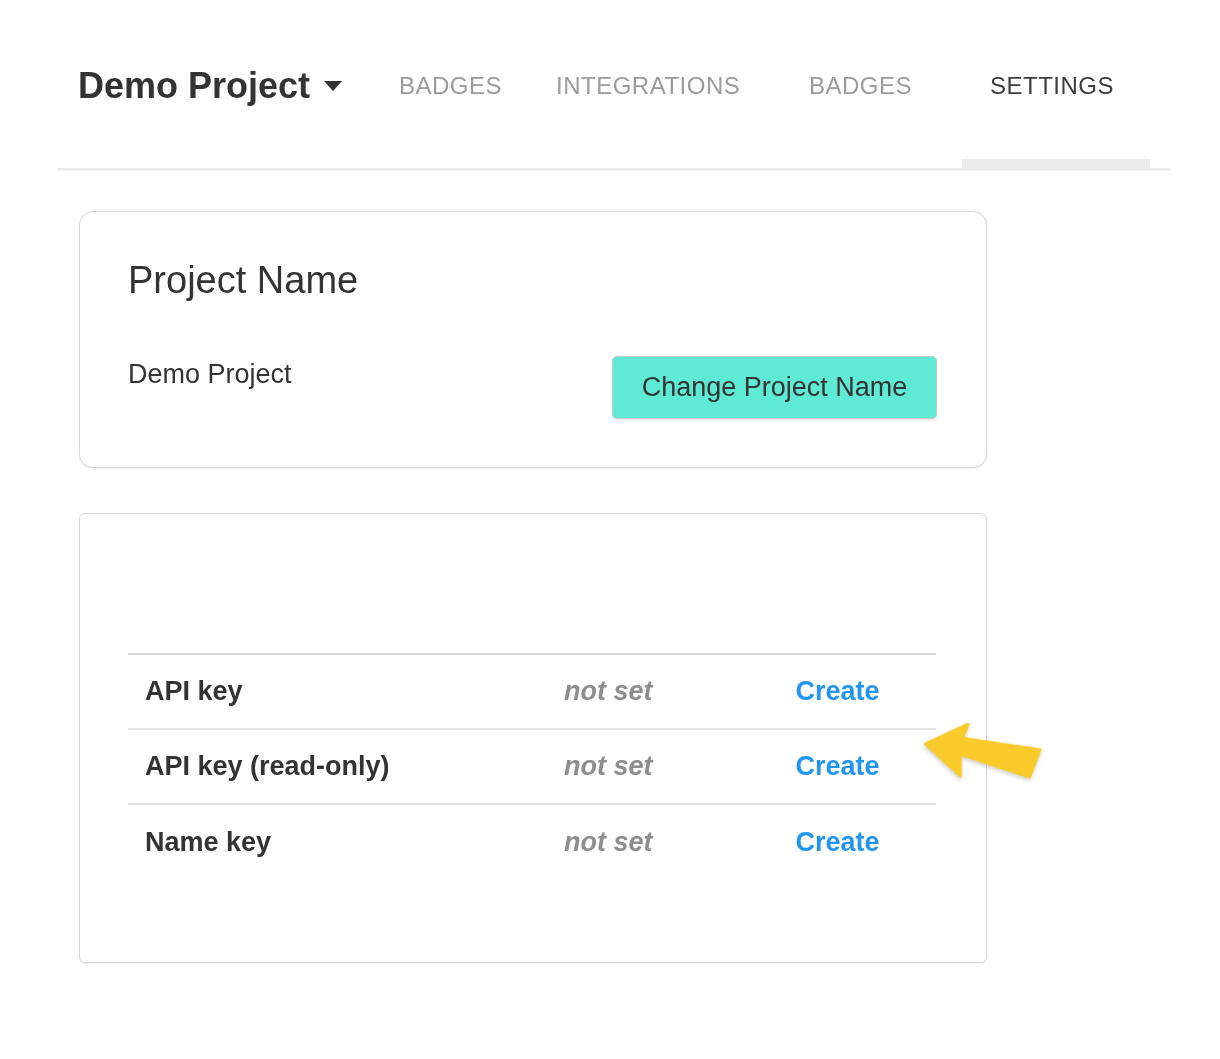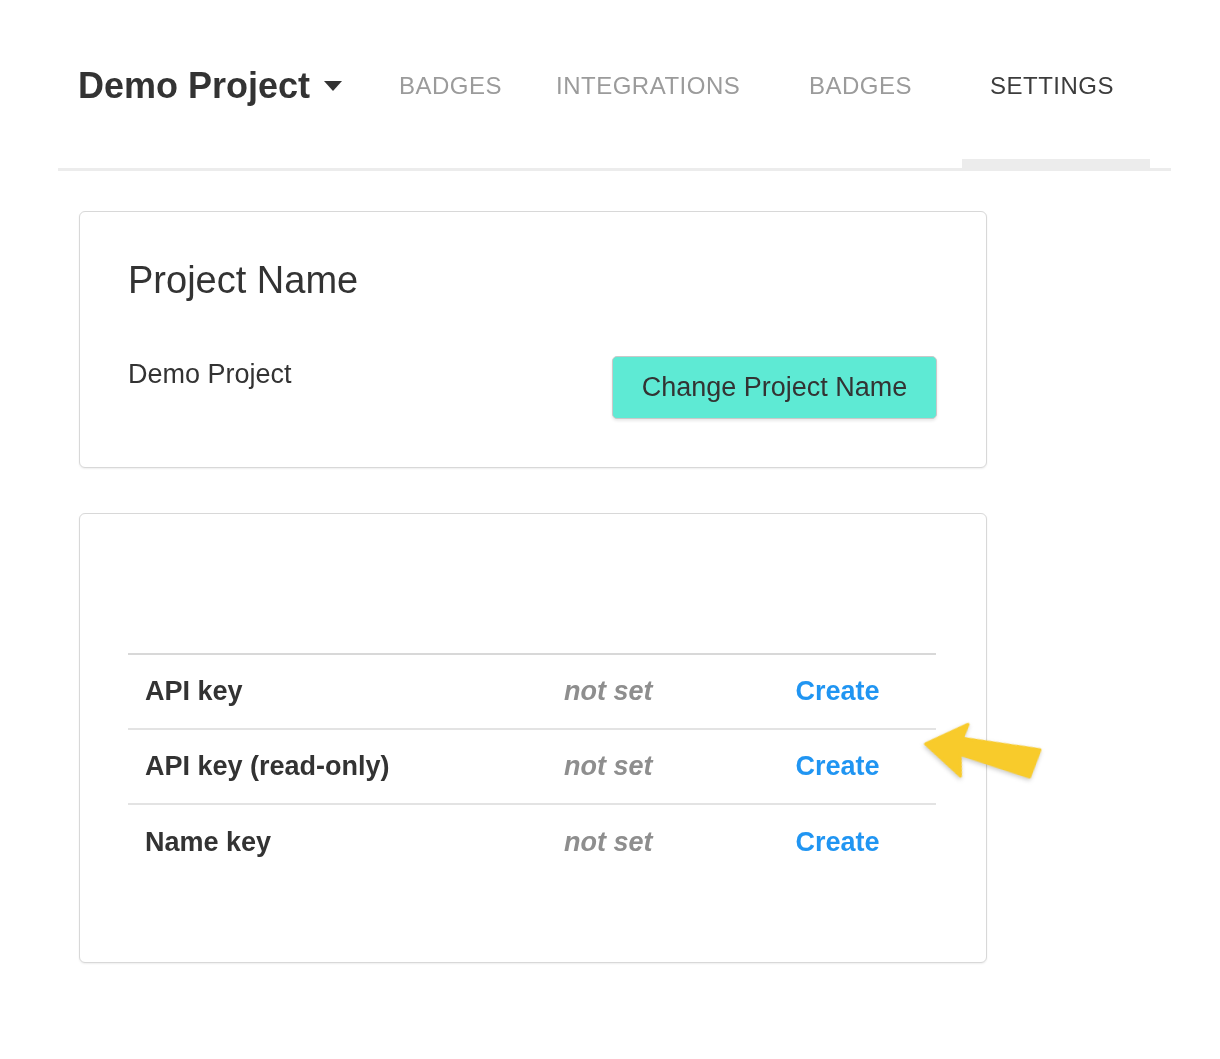--- a/index.html
+++ b/index.html
@@ -36,21 +36,21 @@
     position:absolute; left:962px; top:159px; width:188px; height:12px;
     background:#ececec;
   }
 
   
   .card {
     position:absolute; left:79px; width:908px; background:#fff;
     border:1px solid #d8d8d8; border-radius:6px;
     box-shadow:0 1px 2px rgba(0,0,0,0.07);
   }
-  .card-project { top:211px; height:257px; }
+  .card-project { top:211px; height:257px;border-radius:14px; }
   .card-api { top:513px; height:450px; }
   .card-title {
     position:absolute; left:48px; top:48px; font-size:38px; font-weight:400;
     color:#333; line-height:1.1; white-space:nowrap;
   }
   .project-value {
     position:absolute; left:48px; top:146px; font-size:27px; color:#333;
     line-height:1.2; white-space:nowrap;
   }
   .btn {

